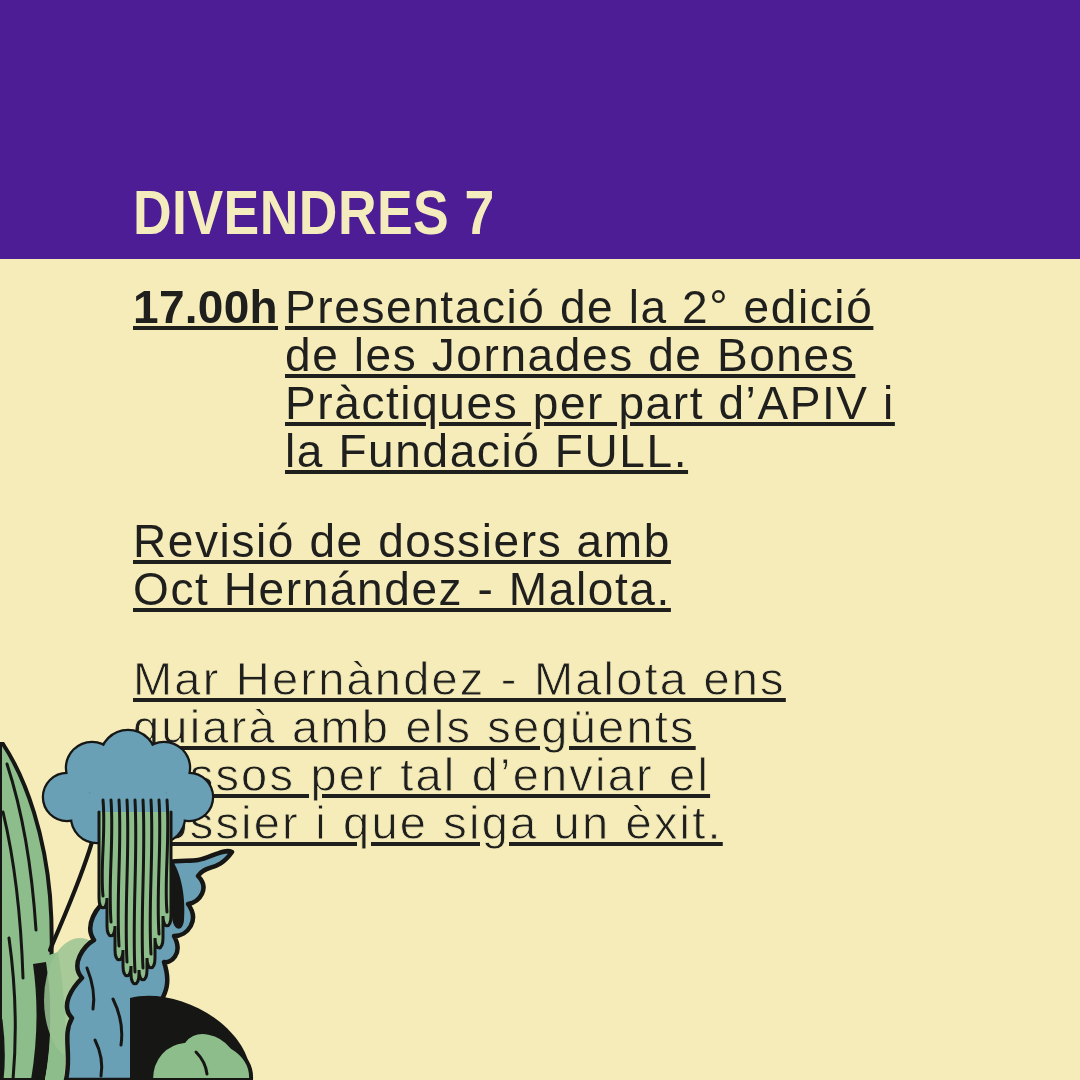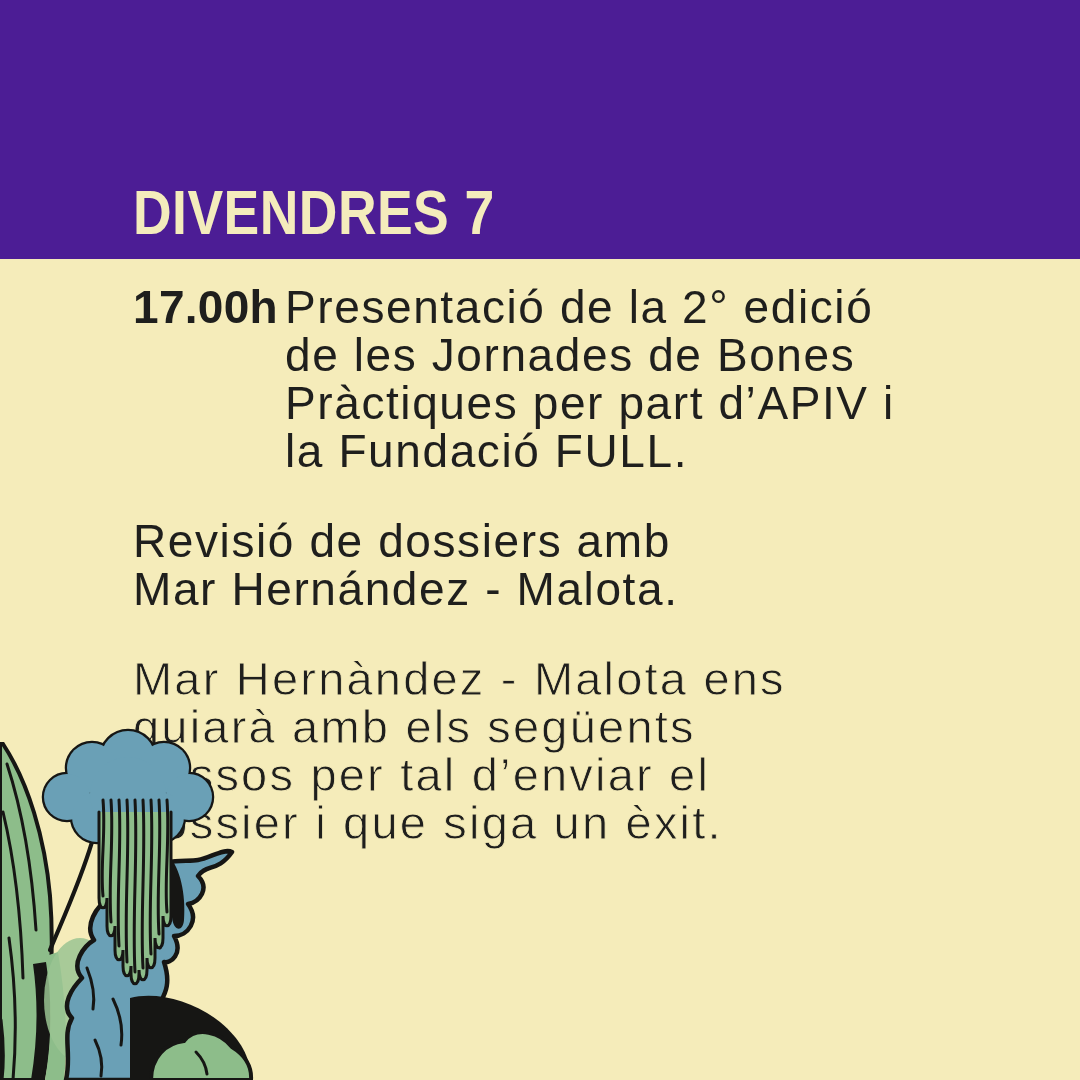--- a/index.html
+++ b/index.html
@@ -12,23 +12,23 @@
   .title{
     position:absolute;left:133px;top:181px;margin:0;
     font-size:63px;font-weight:700;line-height:1;color:#f4ecbc;
     letter-spacing:0.5px;transform:scaleX(.85);transform-origin:left top;
     white-space:nowrap;
   }
   .schedule{position:absolute;left:133px;top:283px;width:880px;display:flex;flex-direction:column;gap:42px;}
   .event{display:flex;align-items:flex-start;}
   .time{
     flex:0 0 152px;width:152px;font-weight:700;font-size:46px;line-height:48px;
-    letter-spacing:.3px;white-space:pre-line;
+    letter-spacing:.3px;white-space:pre-line;text-decoration:underline;
   }
-  .event-text{min-width:0;}
+  .event-text{min-width:0;text-decoration:underline;}
   .event-title{
     font-size:46px;line-height:48px;letter-spacing:1.6px;white-space:pre-line;
   }
   .event-desc{
     font-size:47px;line-height:48px;letter-spacing:2.2px;white-space:pre-line;
     -webkit-text-stroke:0.8px #f5ecba; 
   }
   .illustration{position:absolute;left:0;top:700px;width:300px;height:380px;display:block;}
 </style>
 </head>
@@ -48,21 +48,21 @@
         <div class="event-title">Presentació de la 2° edició
 de les Jornades de Bones
 Pràctiques per part d’APIV i
 la Fundació FULL.</div>
       </div>
     </section>
 
     <section class="event">
       <div class="event-text">
         <div class="event-title">Revisió de dossiers amb
-Mar Hernández - Malota.</div>
+Oct Hernández - Malota.</div>
       </div>
     </section>
 
     <section class="event">
       <div class="event-text">
         <div class="event-desc">Mar Hernàndez - Malota ens
 guiarà amb els següents
 passos per tal d’enviar el
 dossier i que siga un èxit.</div>
       </div>

